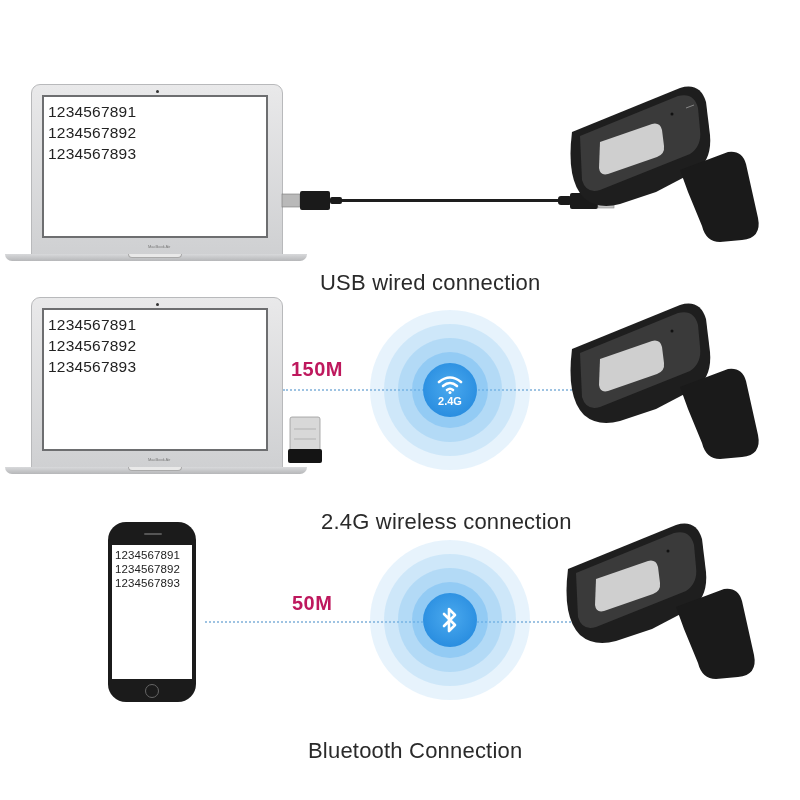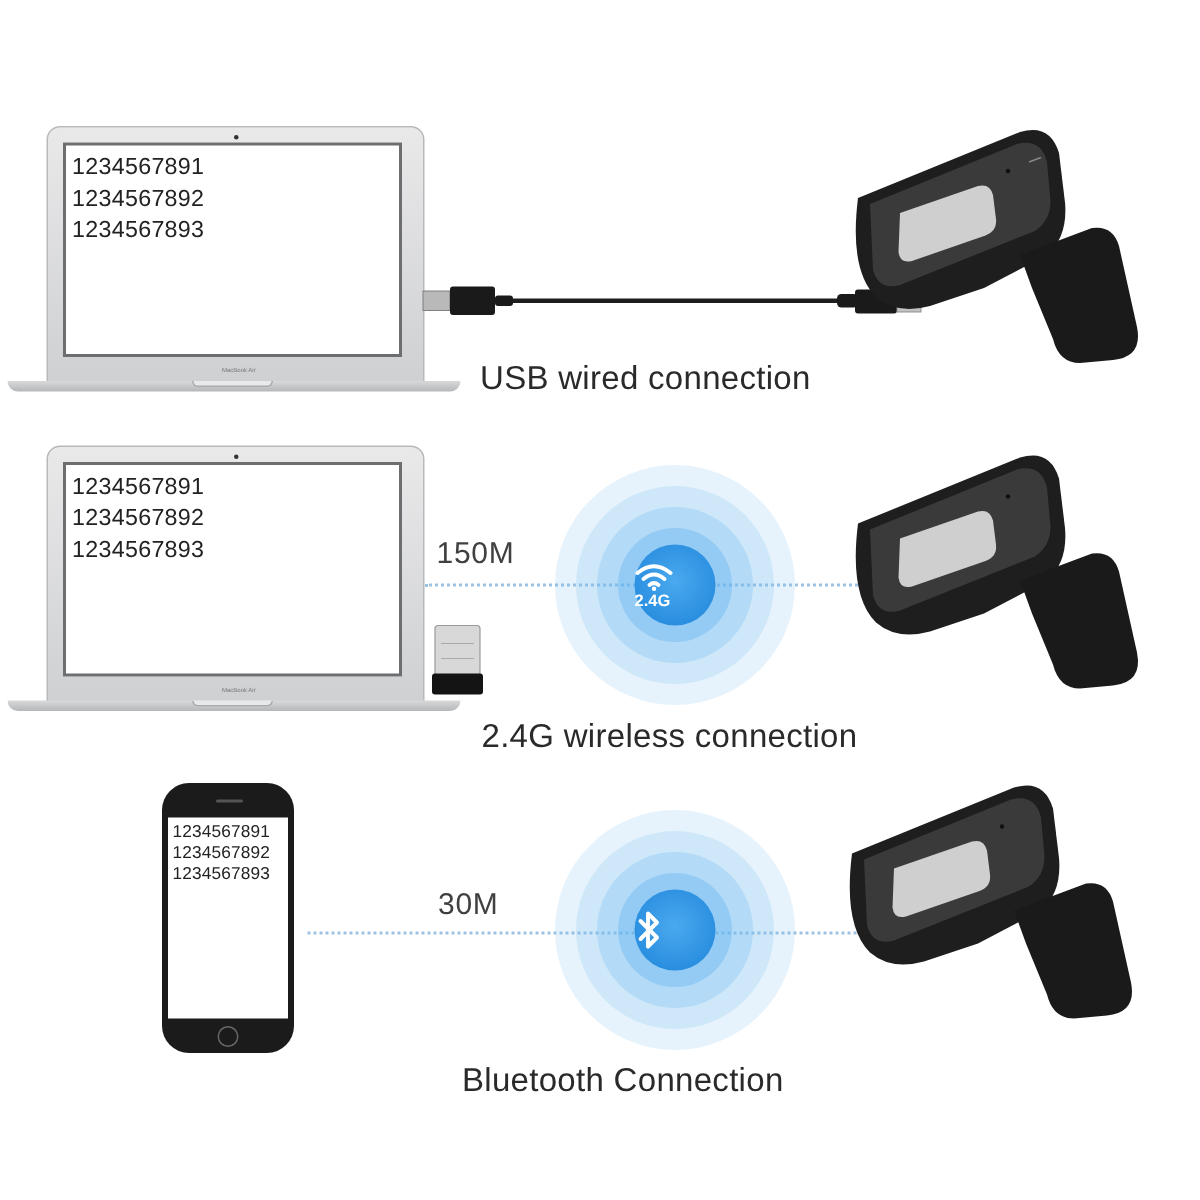--- a/index.html
+++ b/index.html
@@ -7,27 +7,27 @@
     .abs { position:absolute; }
     
     .laptop-lid { position:absolute; background:linear-gradient(#e9e9ea,#cfd0d2); border:1px solid #b8b9bb; border-radius:9px 9px 0 0; }
     .laptop-screen { position:absolute; background:#fff; border:2px solid #6d6e70; }
     .laptop-screen .line { font-size:15.5px; color:#222; line-height:21px; letter-spacing:0.2px; }
     .laptop-base { position:absolute; background:linear-gradient(#d8d9db,#b6b7b9); border-radius:0 0 20px 20px; height:7px; }
     .laptop-brand { position:absolute; font-size:4px; color:#777; }
     .camera { position:absolute; width:3px; height:3px; border-radius:50%; background:#333; }
     .notch { position:absolute; height:3px; background:#e9e9e9; border-radius:0 0 4px 4px; border:1px solid #aaa; border-top:none; }
     
-    .caption { position:absolute; font-size:22px; color:#2a2a2a; white-space:nowrap; letter-spacing:0.2px; }
-    .range { position:absolute; font-size:20px; font-weight:normal; color:#404040; letter-spacing:0.5px; }
+    .caption { position:absolute; font-size:22px; color:#2a2a2a; white-space:nowrap; letter-spacing:0.2px;margin-top:31px; }
+    .range { position:absolute; font-size:20px; font-weight:bold; color:#be185d; letter-spacing:0.5px; }
     .dots { position:absolute; height:0; border-top:2px dotted #9ec3e2; }
     
     .rings { position:absolute; border-radius:50%; }
     .ring { position:absolute; border-radius:50%; }
-    .core { position:absolute; border-radius:50%; background:radial-gradient(circle at 50% 45%, #4aa9ee, #1e84db); display:flex; flex-direction:column; align-items:flex-start; justify-content:center; color:#fff; }
+    .core { position:absolute; border-radius:50%; background:radial-gradient(circle at 50% 45%, #4aa9ee, #1e84db); display:flex; flex-direction:column; align-items:center; justify-content:center; color:#fff; }
     
     .scanner { position:absolute; }
     
     .phone { position:absolute; background:#1b1b1b; border-radius:18px; }
     .phone-screen { position:absolute; background:#fff; }
     .phone-screen .line { font-size:11.5px; color:#222; line-height:14px; letter-spacing:0.1px; }
     .phone-home { position:absolute; border-radius:50%; border:1.5px solid #666; }
     .phone-speaker { position:absolute; height:2px; background:#555; border-radius:1px; }
   </style>
 </head>
@@ -123,21 +123,21 @@
   <div class="phone" style="left:108px;top:522px;width:88px;height:180px;">
     <div class="phone-speaker" style="left:36px;top:11px;width:18px;"></div>
     <div class="phone-screen" style="left:4px;top:23px;width:80px;height:134px;padding:3px 0 0 3px;box-sizing:border-box;">
       <div class="line">1234567891</div>
       <div class="line">1234567892</div>
       <div class="line">1234567893</div>
     </div>
     <div class="phone-home" style="left:37px;top:162px;width:12px;height:12px;"></div>
   </div>
 
-  <div class="range" style="left:292px;top:592px;">30M</div>
+  <div class="range" style="left:292px;top:592px;">50M</div>
   <div class="dots" style="left:205px;top:621px;width:378px;"></div>
 
   <div class="rings" style="left:370px;top:540px;width:160px;height:160px;">
     <div class="ring" style="left:0;top:0;width:160px;height:160px;background:rgba(120,190,240,0.18);"></div>
     <div class="ring" style="left:14px;top:14px;width:132px;height:132px;background:rgba(120,190,240,0.22);"></div>
     <div class="ring" style="left:28px;top:28px;width:104px;height:104px;background:rgba(110,185,240,0.28);"></div>
     <div class="ring" style="left:42px;top:42px;width:76px;height:76px;background:rgba(90,175,240,0.35);"></div>
     <div class="core" style="left:53px;top:53px;width:54px;height:54px;">
       <svg width="20" height="28" viewBox="0 0 20 28">
         <path d="M4 8 L15 19 L9 25 L9 3 L15 9 L4 20" stroke="#fff" stroke-width="2.6" fill="none" stroke-linejoin="round" stroke-linecap="round"></path>

